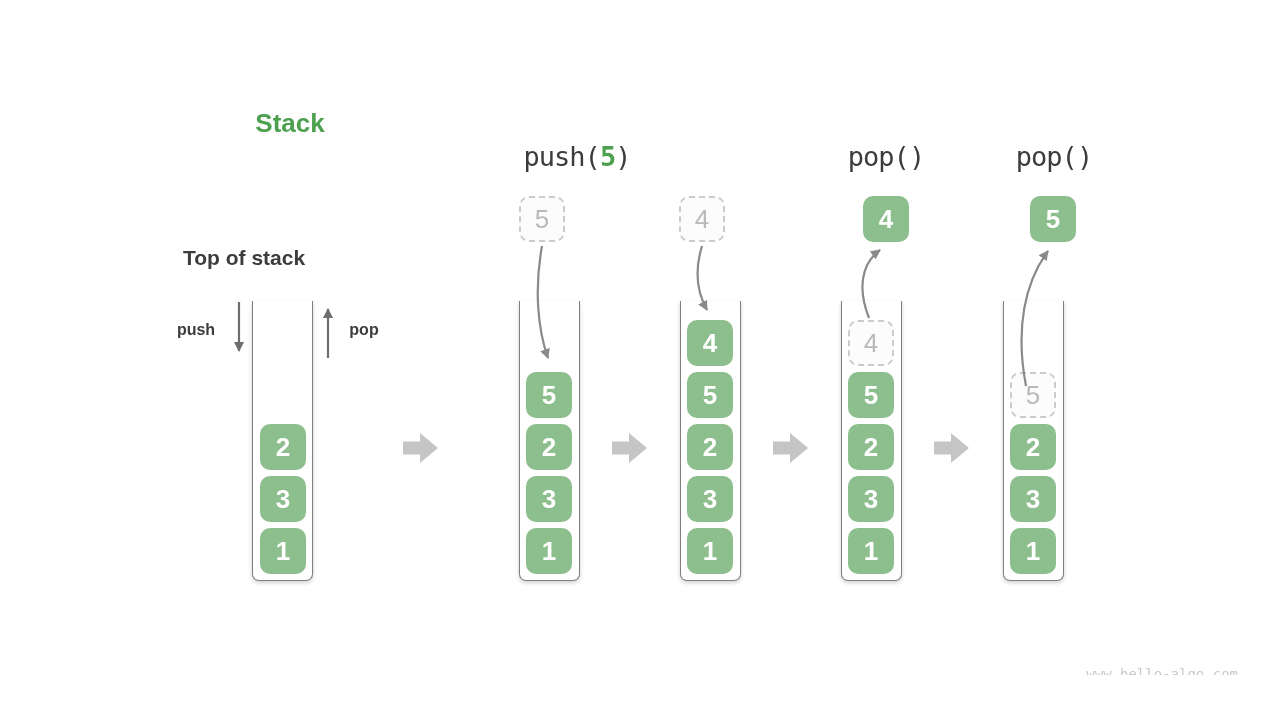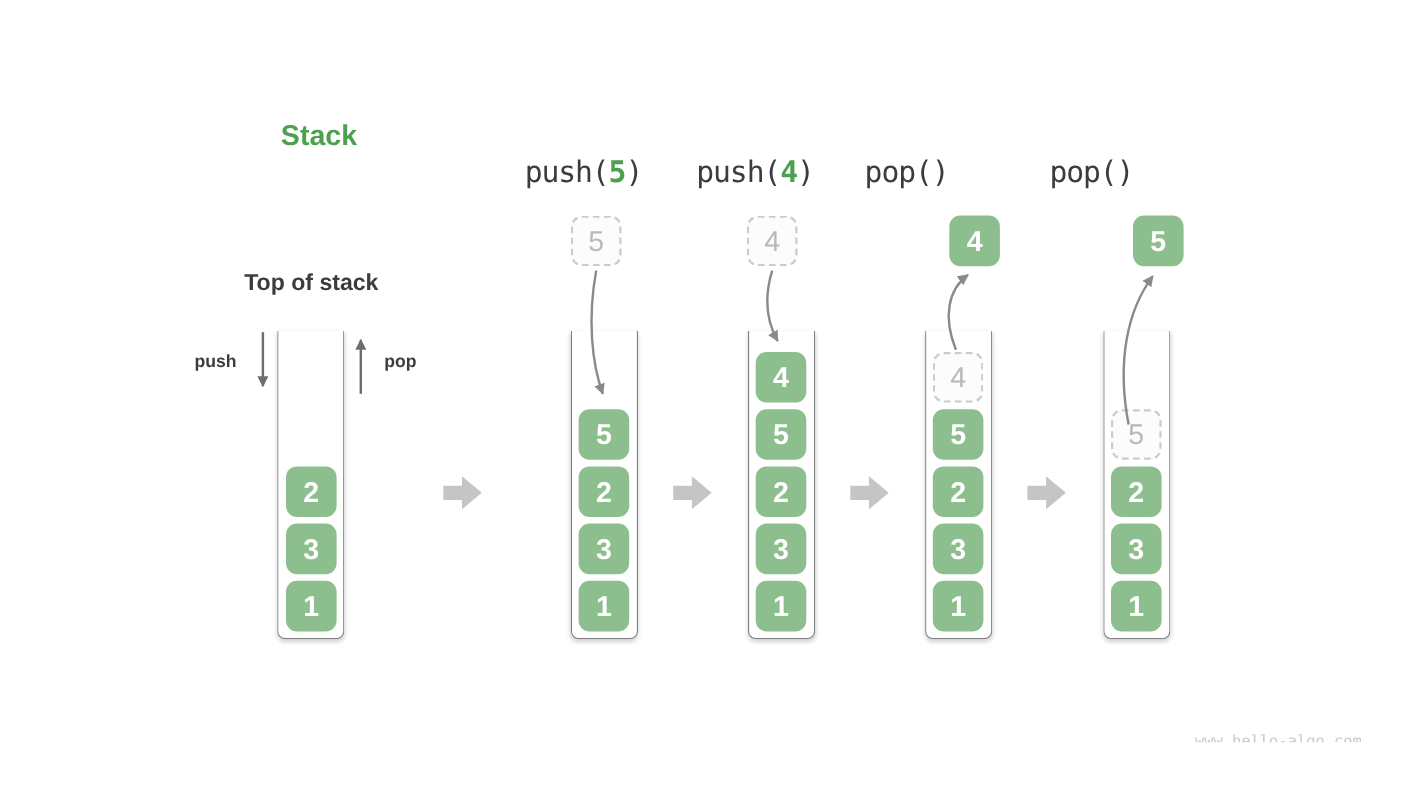--- a/index.html
+++ b/index.html
@@ -4,29 +4,29 @@
 <style>
   html,body{margin:0;padding:0;background:#ffffff;}
   #canvas{position:relative;width:1280px;height:675px;background:#ffffff;overflow:hidden;
           font-family:"Liberation Sans",sans-serif;}
 
   .abs{position:absolute;}
 
   
   .title{left:230px;top:108px;width:120px;text-align:center;
          font-size:26px;font-weight:bold;color:#4ca04e;}
-  .side-label{width:200px;text-align:center;font-size:21px;font-weight:bold;color:#3c3c3c;}
+  .side-label{width:200px;font-size:21px;font-weight:bold;color:#3c3c3c;}
   .top-label{left:183px;top:246px;}
   .bottom-label{left:183px;top:616px;}
   .pp-label{width:76px;text-align:center;font-size:16px;font-weight:bold;color:#3c3c3c;}
   .push-label{left:158px;top:321px;}
   .pop-label{left:326px;top:321px;}
 
   
-  .op-label{top:141px;width:200px;text-align:left;
+  .op-label{top:141px;width:200px;text-align:center;
             font-family:"DejaVu Sans Mono",monospace;font-size:27px;font-weight:500;
             color:#3c3c3c;letter-spacing:-1px;}
   .op-label .arg{color:#4ca04e;font-weight:bold;}
   .op1{left:477px;} .op2{left:633px;} .op3{left:786px;} .op4{left:954px;}
 
   
   .stack-frame{top:301px;width:61px;height:280px;box-sizing:border-box;background:#ffffff;
                border:1.5px solid #7e7e7e;border-top:none;border-radius:0 0 7px 7px;
                box-shadow:0 2px 4px rgba(0,0,0,0.18);}
   .sf1{left:252px;} .sf2{left:519px;} .sf3{left:680px;} .sf4{left:841px;} .sf5{left:1003px;}
@@ -52,21 +52,20 @@
 <body>
 
 <div id="canvas">
 
   <div class="abs title">Stack</div>
   <div class="abs side-label top-label">Top of stack</div>
   <div class="abs pp-label push-label">push</div>
   <div class="abs pp-label pop-label">pop</div>
 
   <div class="abs op-label op1"><span>push(</span><span class="arg">5</span><span>)</span></div>
-  <div class="abs op-label op2"><span>push(</span><span class="arg">4</span><span>)</span></div>
   <div class="abs op-label op3"><span>pop(</span><span class="arg"></span><span>)</span></div>
   <div class="abs op-label op4"><span>pop(</span><span class="arg"></span><span>)</span></div>
 
   <div class="abs stack-frame sf1"></div>
   <div class="abs stack-frame sf2"></div>
   <div class="abs stack-frame sf3"></div>
   <div class="abs stack-frame sf4"></div>
   <div class="abs stack-frame sf5"></div>
 
   <div class="abs box solid c1 slot3">2</div>

